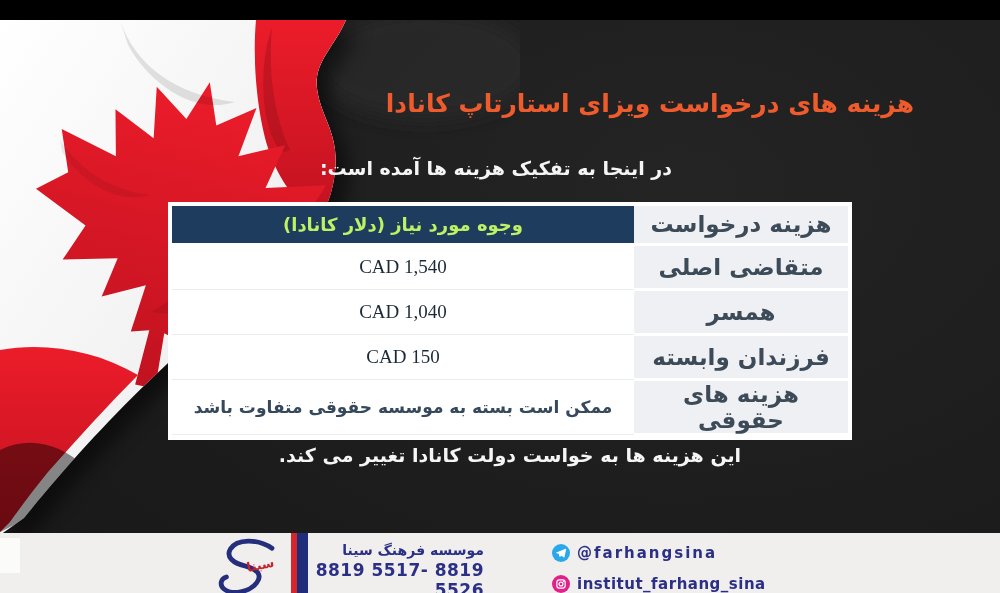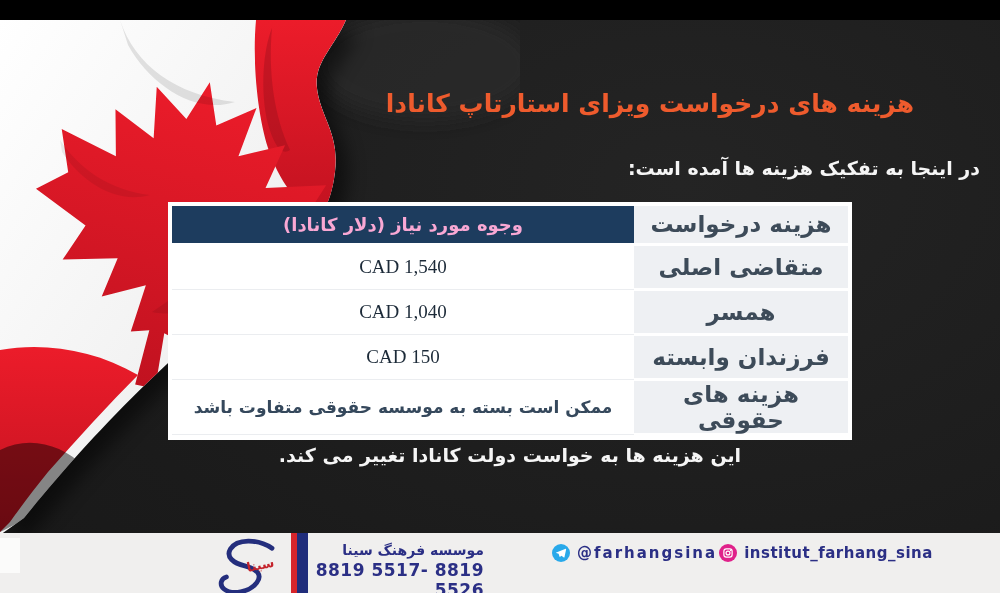--- a/index.html
+++ b/index.html
@@ -8,59 +8,59 @@
     background:radial-gradient(1200px 800px at 68% 28%, #242424 0%, #1b1b1b 55%, #161616 100%);
     font-family:"DejaVu Sans",sans-serif;
     margin-top:20px;
   }
   .flag-svg{position:absolute;left:0;top:0;}
   .title{
     position:absolute;left:320px;right:20px;top:68px;text-align:center;
     direction:rtl;color:#ee5b2d;font-size:25px;font-weight:bold;line-height:1.3;
   }
   .subtitle{
-    position:absolute;left:320px;right:20px;top:137px;text-align:right;
+    position:absolute;left:320px;right:20px;top:137px;text-align:left;
     direction:rtl;color:#f5f5f5;font-size:19px;font-weight:bold;
   }
   .table-wrap{
     position:absolute;left:168px;top:182px;width:684px;background:#ffffff;
     padding:4px;box-sizing:border-box;direction:rtl;
   }
   .cost-table{width:100%;border-collapse:collapse;table-layout:fixed;}
   .cost-table td,.cost-table th{padding:0 8px;vertical-align:middle;text-align:center;}
   .col-label{width:214px;}
   .cost-table tr{height:45px;}
   .cost-table tr.hdr{height:38px;}
   .lbl{
     background:#eef0f3;border-bottom:3px solid #ffffff;
     color:#3d4b59;font-size:23px;font-weight:600;
   }
   .val{background:#ffffff;border-bottom:1px solid #ebedf0;}
   .val-h{
-    background:#1d3c5e;color:#f9a8d4;font-size:18px;font-weight:bold;
+    background:#1d3c5e;color:#bef264;font-size:18px;font-weight:bold;
     border-bottom:3px solid #ffffff;
   }
   .cad{font-family:"Liberation Serif",serif;font-size:19px;color:#1c2a38;font-weight:normal;}
   .legal{font-size:17px;font-weight:bold;color:#35485c;}
   .note{
     position:absolute;left:168px;width:684px;top:424px;text-align:center;
     direction:rtl;color:#f5f5f5;font-size:19px;font-weight:bold;
   }
   .footer{
     position:absolute;left:0;top:513px;width:1000px;height:80px;background:#f0efee;
   }
   .white-tab{position:absolute;left:0;top:5px;width:20px;height:35px;background:#fbfbfa;}
   .logo{position:absolute;left:203px;top:4px;width:90px;height:72px;}
   .stripe-red{position:absolute;left:291px;top:0;width:6px;height:80px;background:#d6252b;}
   .stripe-navy{position:absolute;left:297px;top:0;width:11px;height:80px;background:#202d7b;}
   .org-block{position:absolute;left:312px;top:7px;width:172px;text-align:right;color:#2b2f85;}
   .org-name{font-size:14px;font-weight:bold;direction:rtl;line-height:20px;}
   .org-phones{font-size:17px;font-weight:bold;direction:ltr;line-height:20px;letter-spacing:0.5px;}
   .org-web{font-size:15px;font-weight:bold;direction:ltr;line-height:21px;}
-  .contact-block{position:absolute;left:552px;top:11px;display:flex;gap:2px;}
+  .contact-block{position:absolute;left:552px;top:11px;display:flex;flex-direction:column;gap:13px;}
   .contact-row{display:flex;align-items:center;gap:7px;height:18px;}
   .contact-row .txt{font-size:15px;font-weight:bold;color:#2b2f85;white-space:nowrap;}
   .txt-tg{letter-spacing:2px;}
   .txt-ph{letter-spacing:1px;font-size:16px;}
   .txt-ig{letter-spacing:0.5px;}
   .cicon{width:18px;height:18px;flex:0 0 18px;}
 </style>
 </head>
 <body>
 

